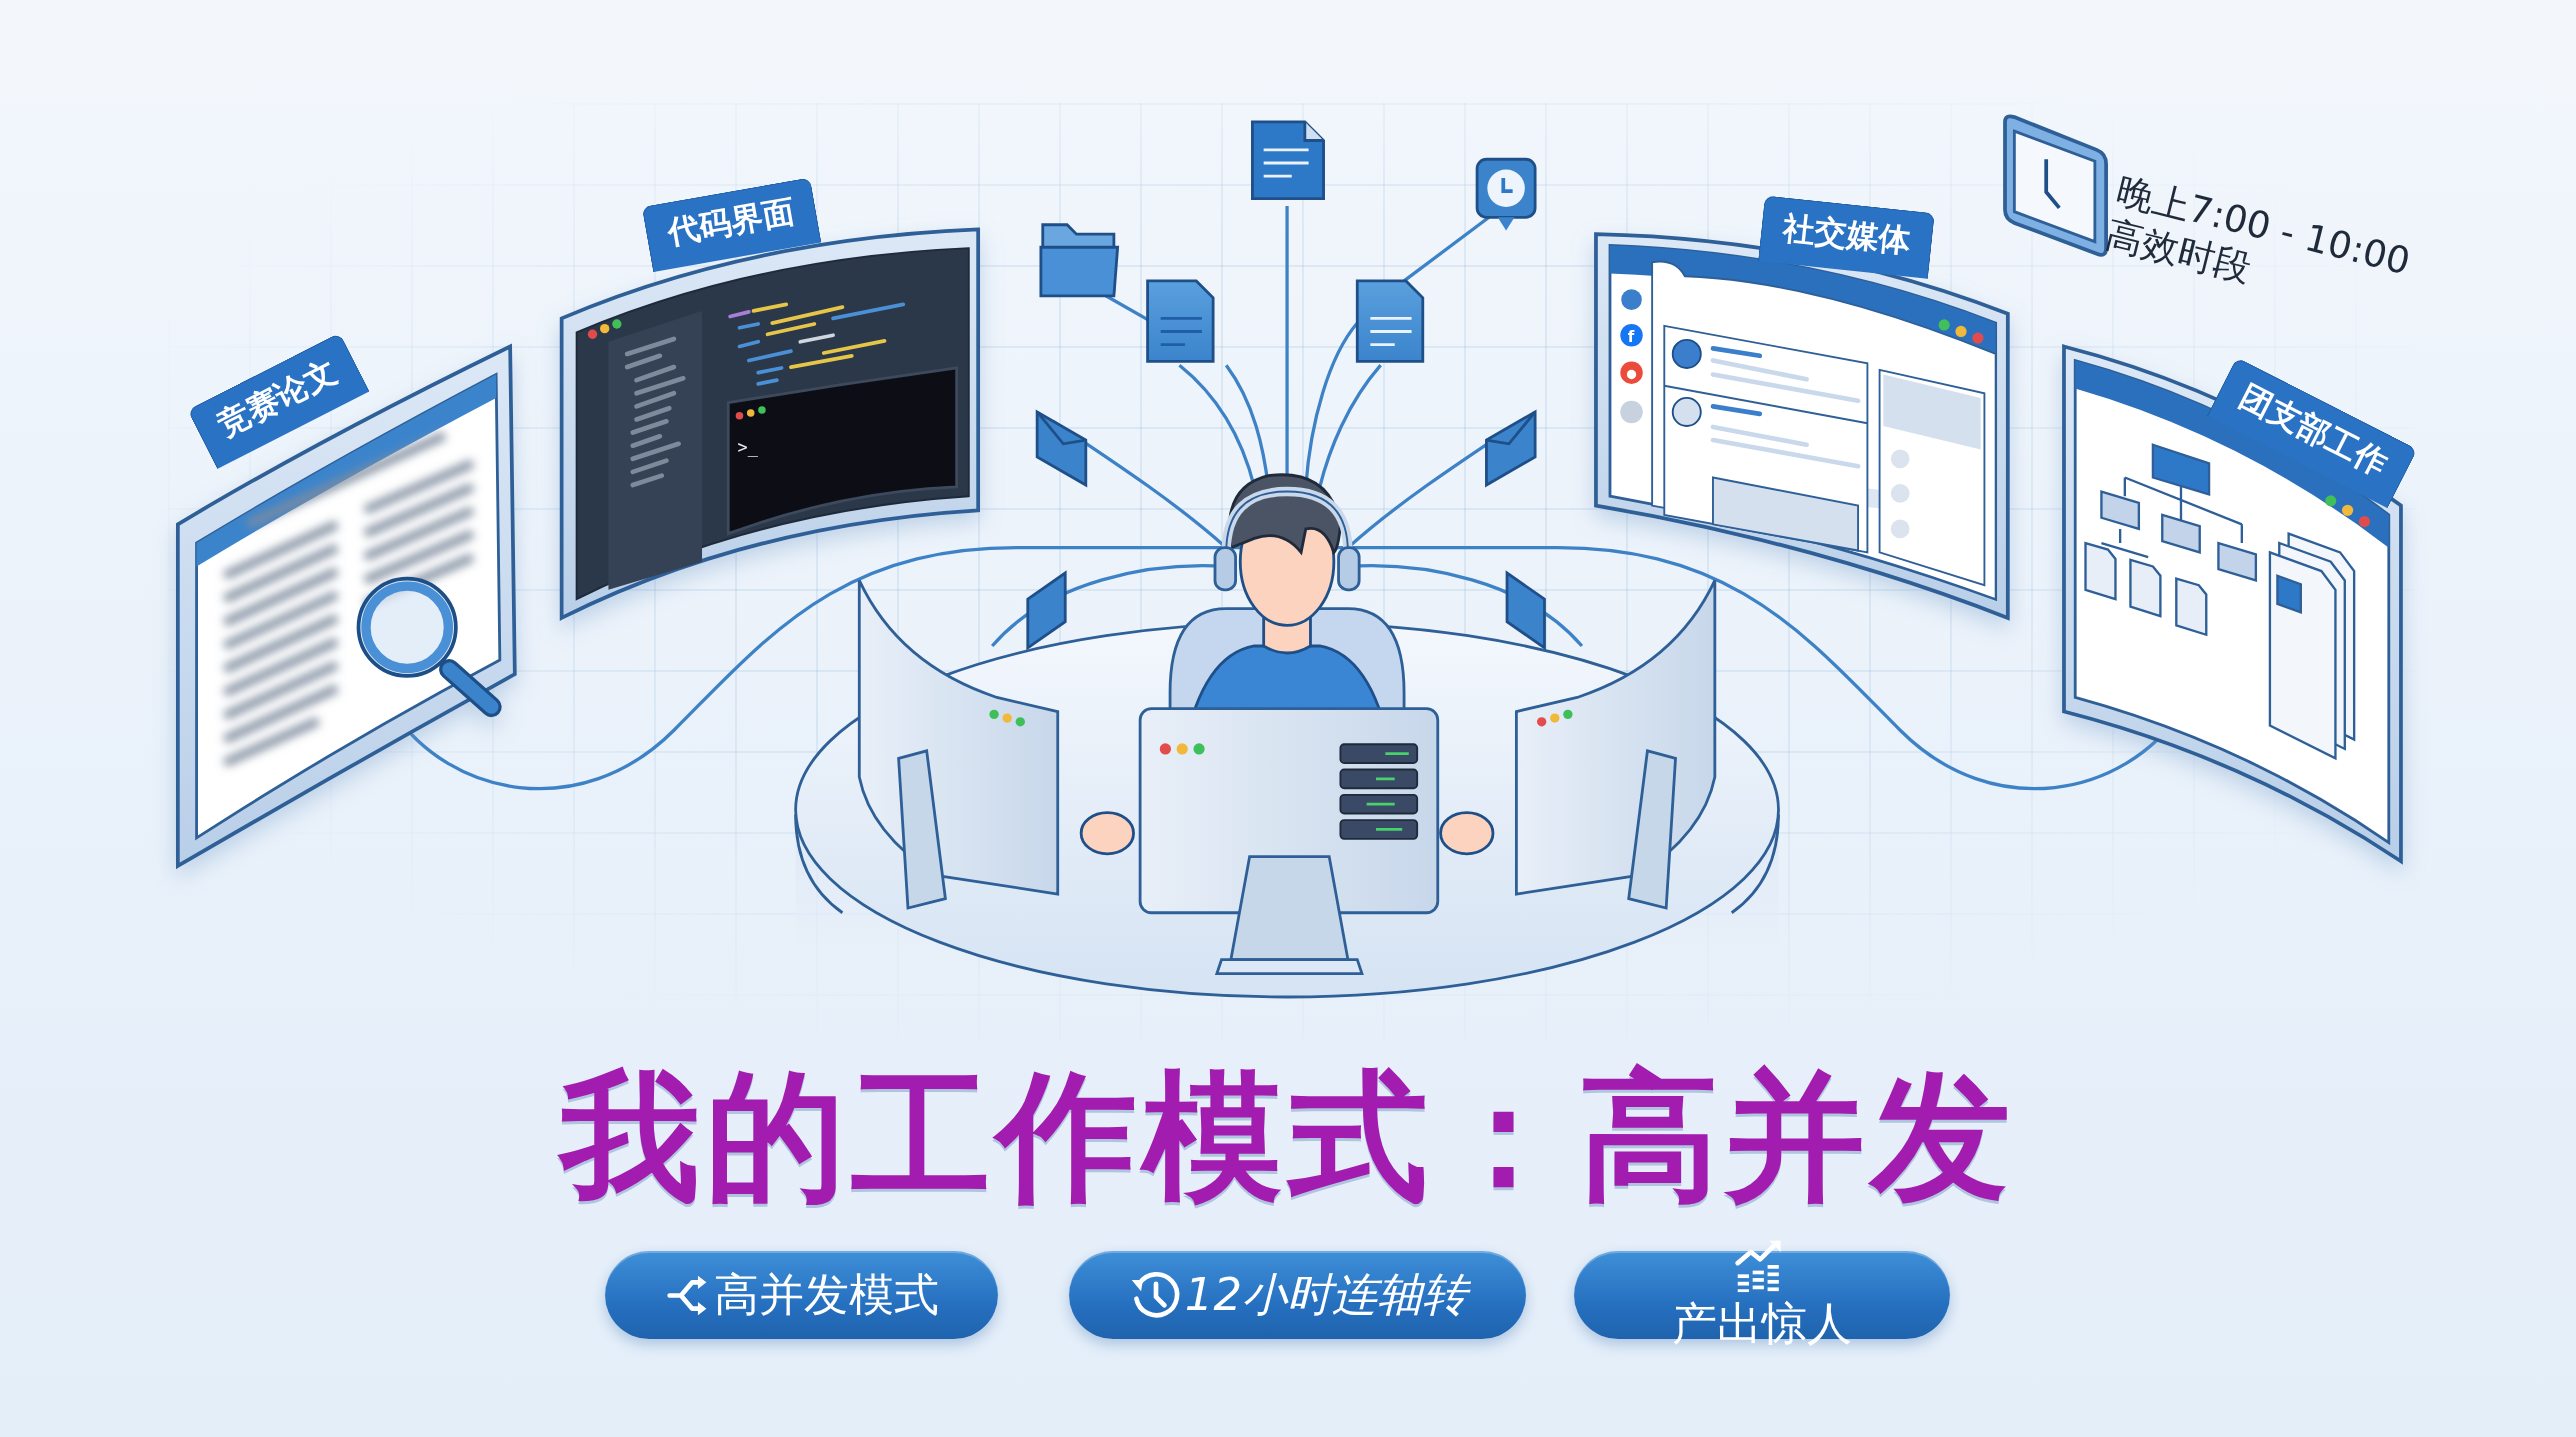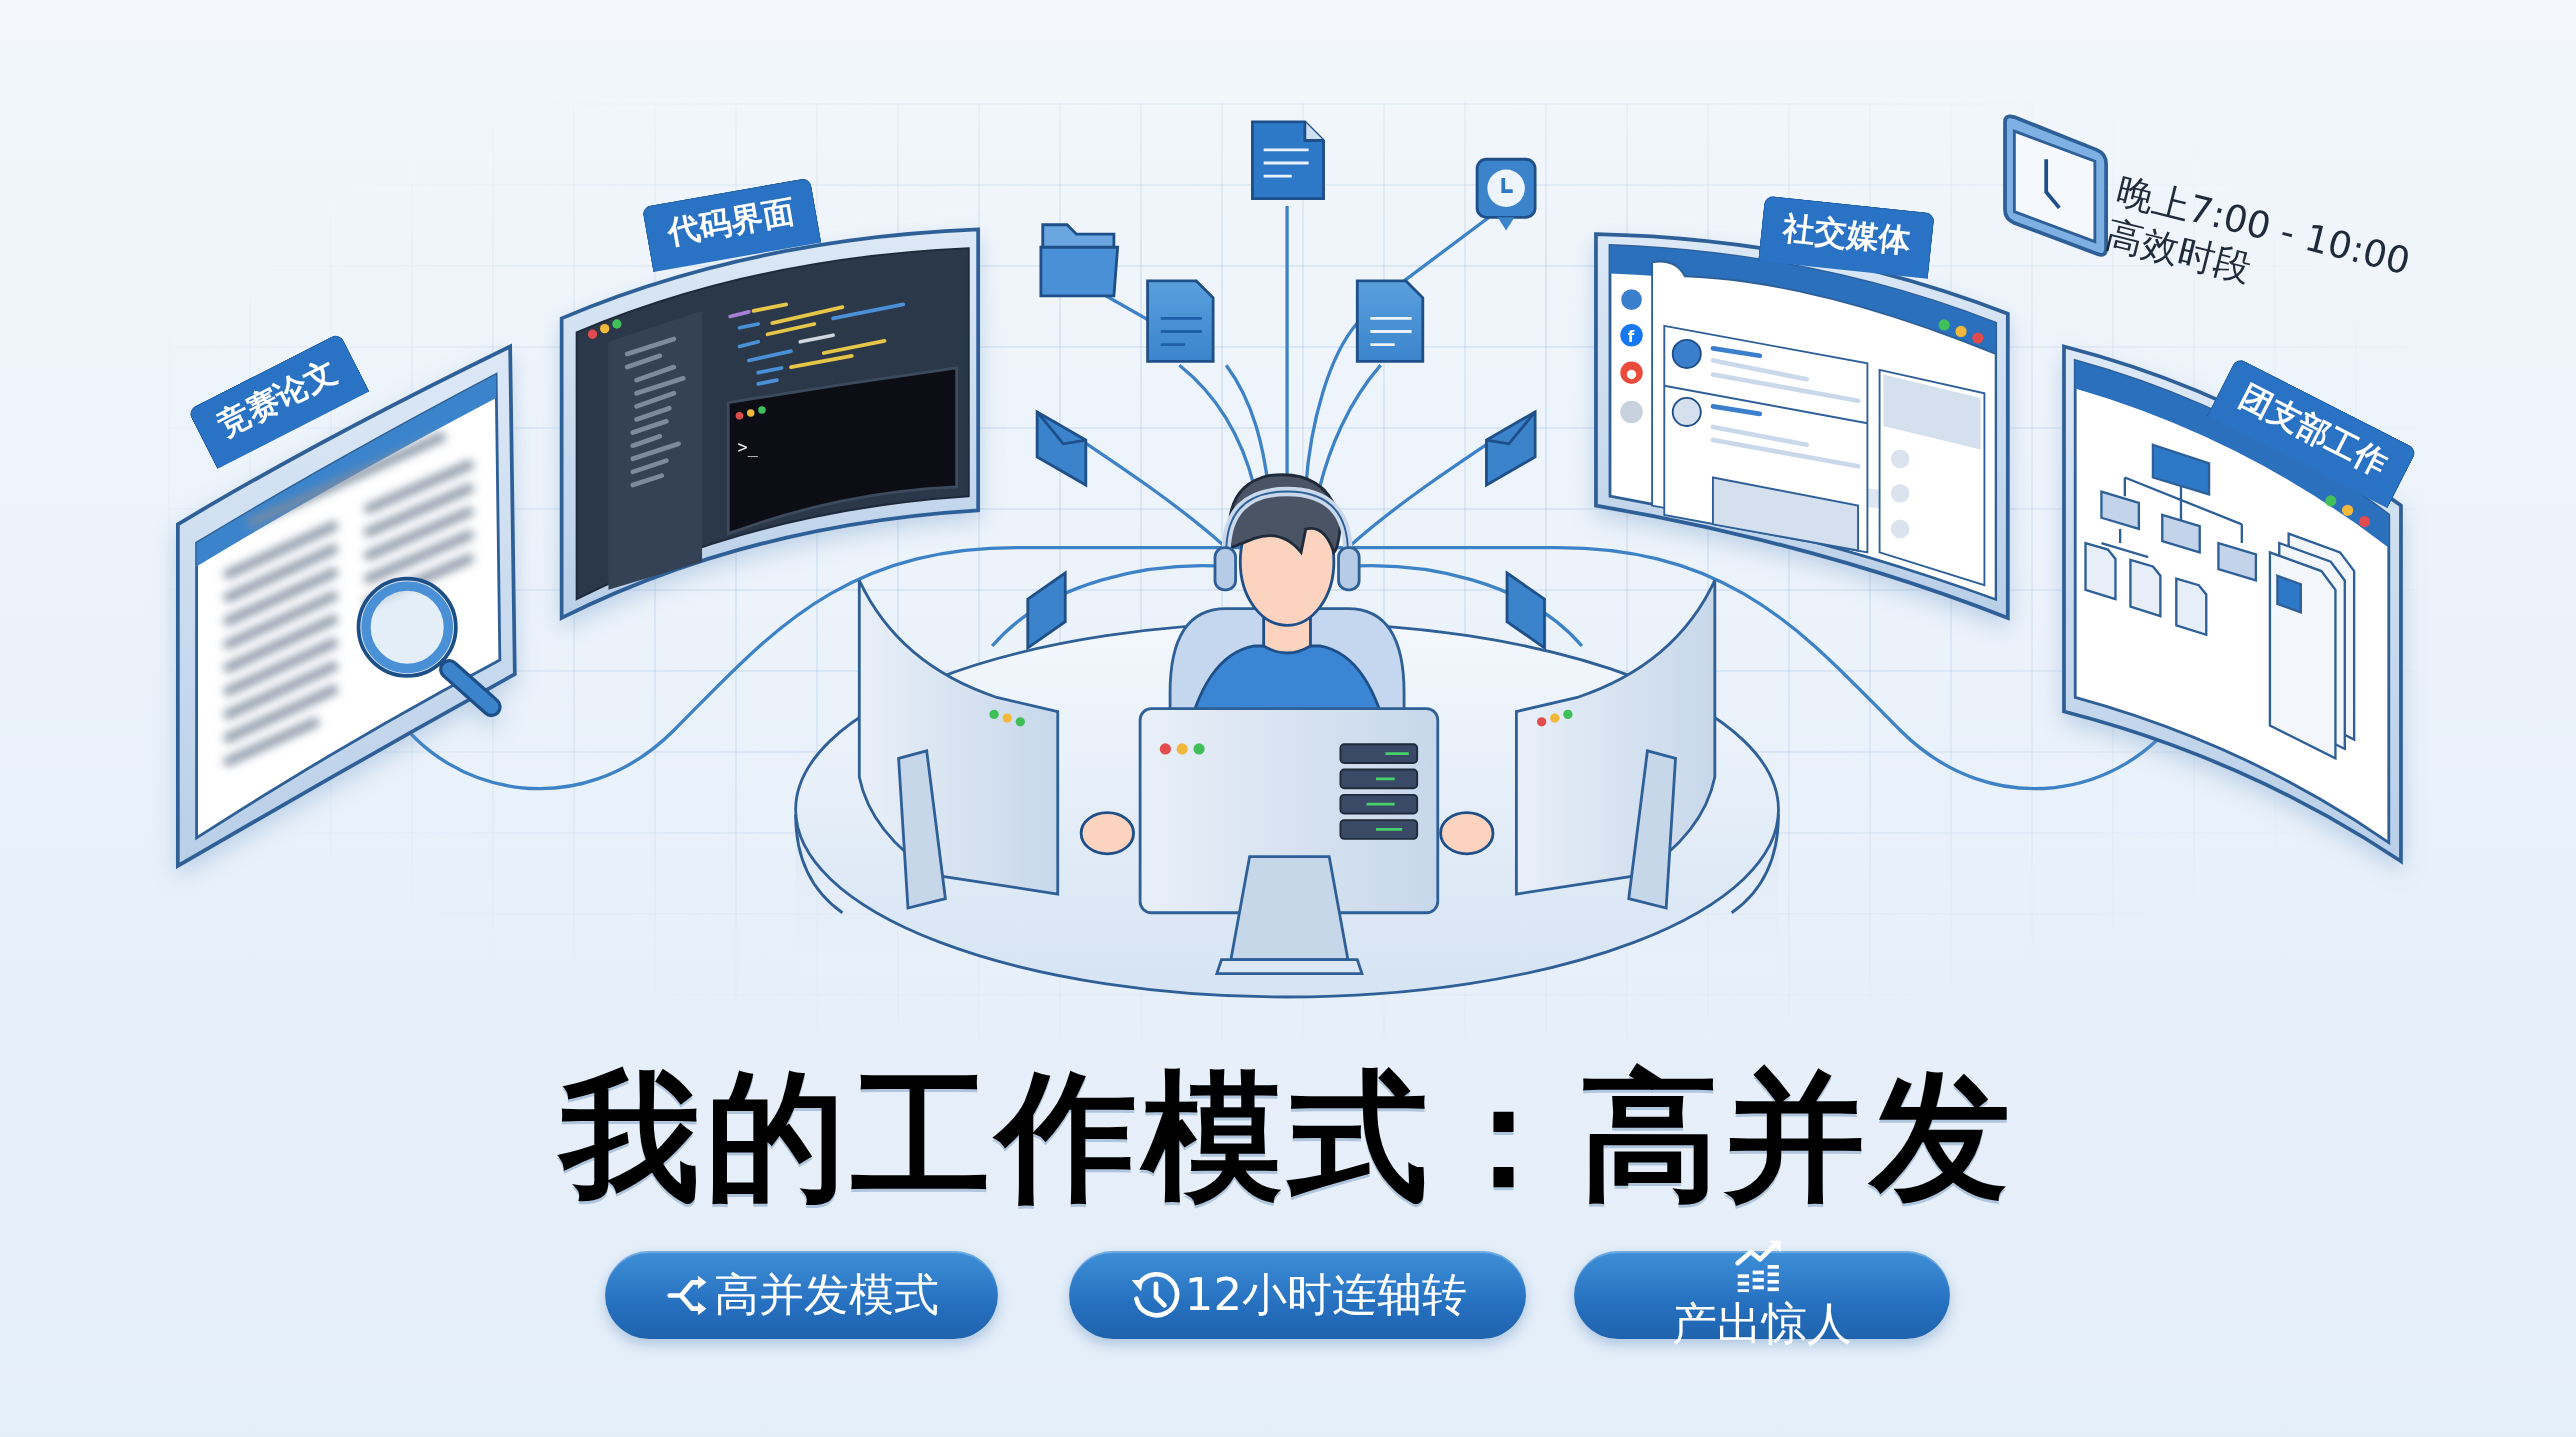--- a/index.html
+++ b/index.html
@@ -22,21 +22,21 @@
     position: absolute; background: #2a72c4; color: #fff; font-size: 32px; font-weight: bold;
     padding: 7.5px 20.6px 13px; border-radius: 9.4px 9.4px 0 0; border: 1.9px solid #1c5aa0;
     border-bottom: none; white-space: nowrap;
   }
   .clock-text {
     position: absolute; left: 2123px; top: 168px; color: #1f2a3a; font-size: 37px; line-height: 45px;
     transform: rotate(14deg); transform-origin: 0 0;
   }
   .title {
     position: absolute; left: 0; top: 1044px; width: 2576px; text-align: center;
-    font-size: 140px; font-weight: bold; color: #000000; letter-spacing: 5.6px;
+    font-size: 140px; font-weight: bold; color: #a21caf; letter-spacing: 5.6px;
     text-shadow: 0 2.8px 0 rgba(12,70,140,0.25);
   }
   .pill {
     position: absolute; top: 1251px; height: 88px; border-radius: 44px;
     background: linear-gradient(180deg, #3f8fd8 0%, #2670c0 60%, #1f63ad 100%);
     box-shadow: 0 5.6px 13px rgba(30,90,160,0.28), inset 0 1.9px 0 rgba(255,255,255,0.25);
     display: flex; align-items: center; justify-content: center; gap: 1px;
     color: #fff; font-size: 45px; cursor: pointer;
   }
   .pill svg { flex: 0 0 auto; }
@@ -320,21 +320,21 @@
 
 <div class="title">我的工作模式：高并发</div>
 
 <div class="pill" style="left:605px; width:393px;">
   <svg width="49" height="49" viewBox="0 0 52 52">
     <path d="M6 26 h12 l12 -14 h10 M18 26 l12 14 h10" fill="none" stroke="#fff" stroke-width="5" stroke-linecap="round" stroke-linejoin="round"></path>
     <path d="M36 5 l9 7 l-9 7 z M36 33 l9 7 l-9 7 z" fill="#fff"></path>
   </svg>
   <span>高并发模式</span>
 </div>
-<div class="pill" style="left:1069px; width:457px;">
+<div class="pill" style="left:1069px; width:457px;font-style:italic;">
   <svg width="56" height="56" viewBox="0 0 60 60">
     <path d="M12 18 A 22 22 0 1 1 9 34" fill="none" stroke="#fff" stroke-width="5" stroke-linecap="round"></path>
     <path d="M4 14 l12 0 l-2 12 z" fill="#fff"></path>
     <path d="M30 18 v14 l9 9" fill="none" stroke="#fff" stroke-width="5" stroke-linecap="round"></path>
   </svg>
   <span>12小时连轴转</span>
 </div>
 <div class="pill" style="left:1574px; width:376px;flex-direction:column;">
   <svg width="56" height="56" viewBox="0 0 60 60">
     <path d="M4 28 l14 -12 l10 8 l18 -18" fill="none" stroke="#fff" stroke-width="5" stroke-linecap="round" stroke-linejoin="round"></path>

